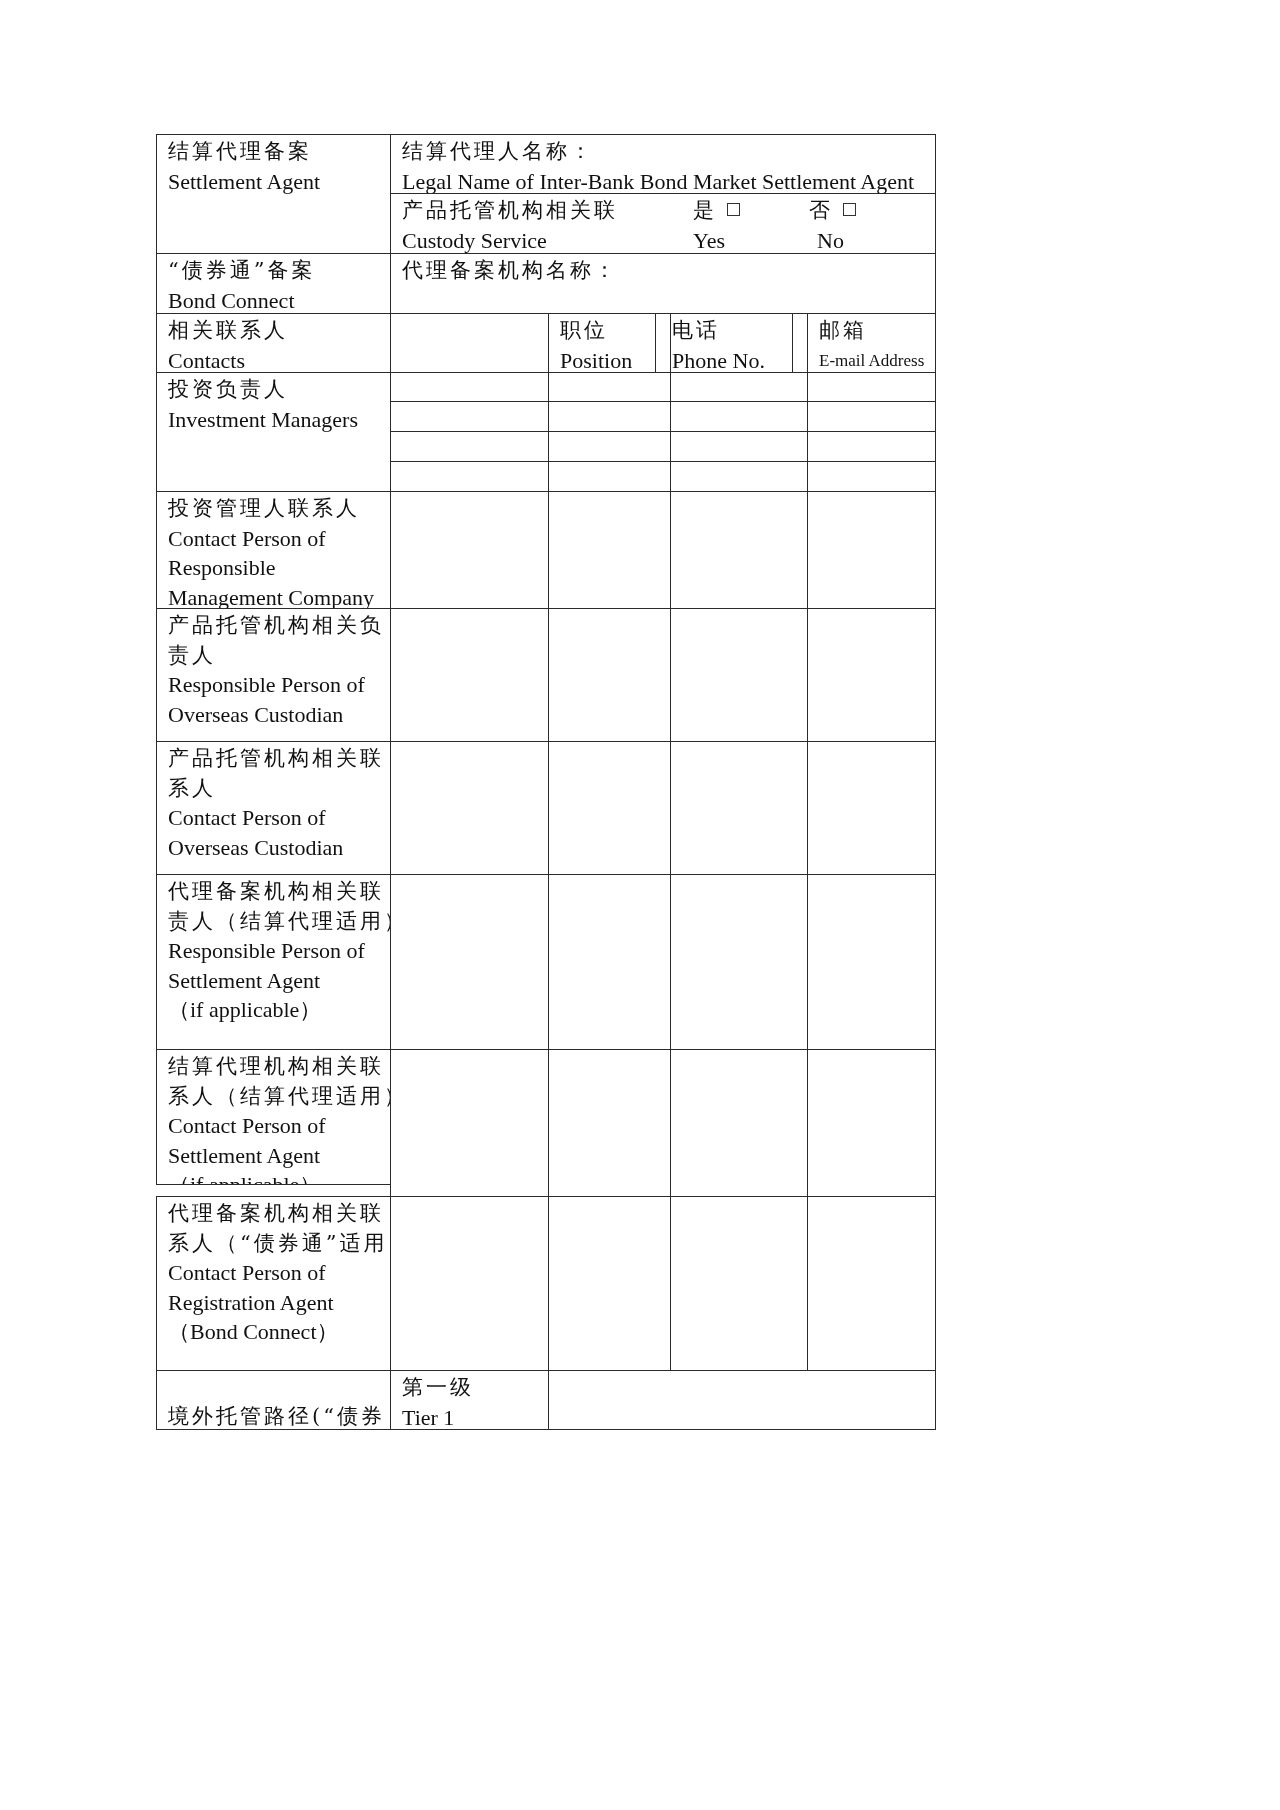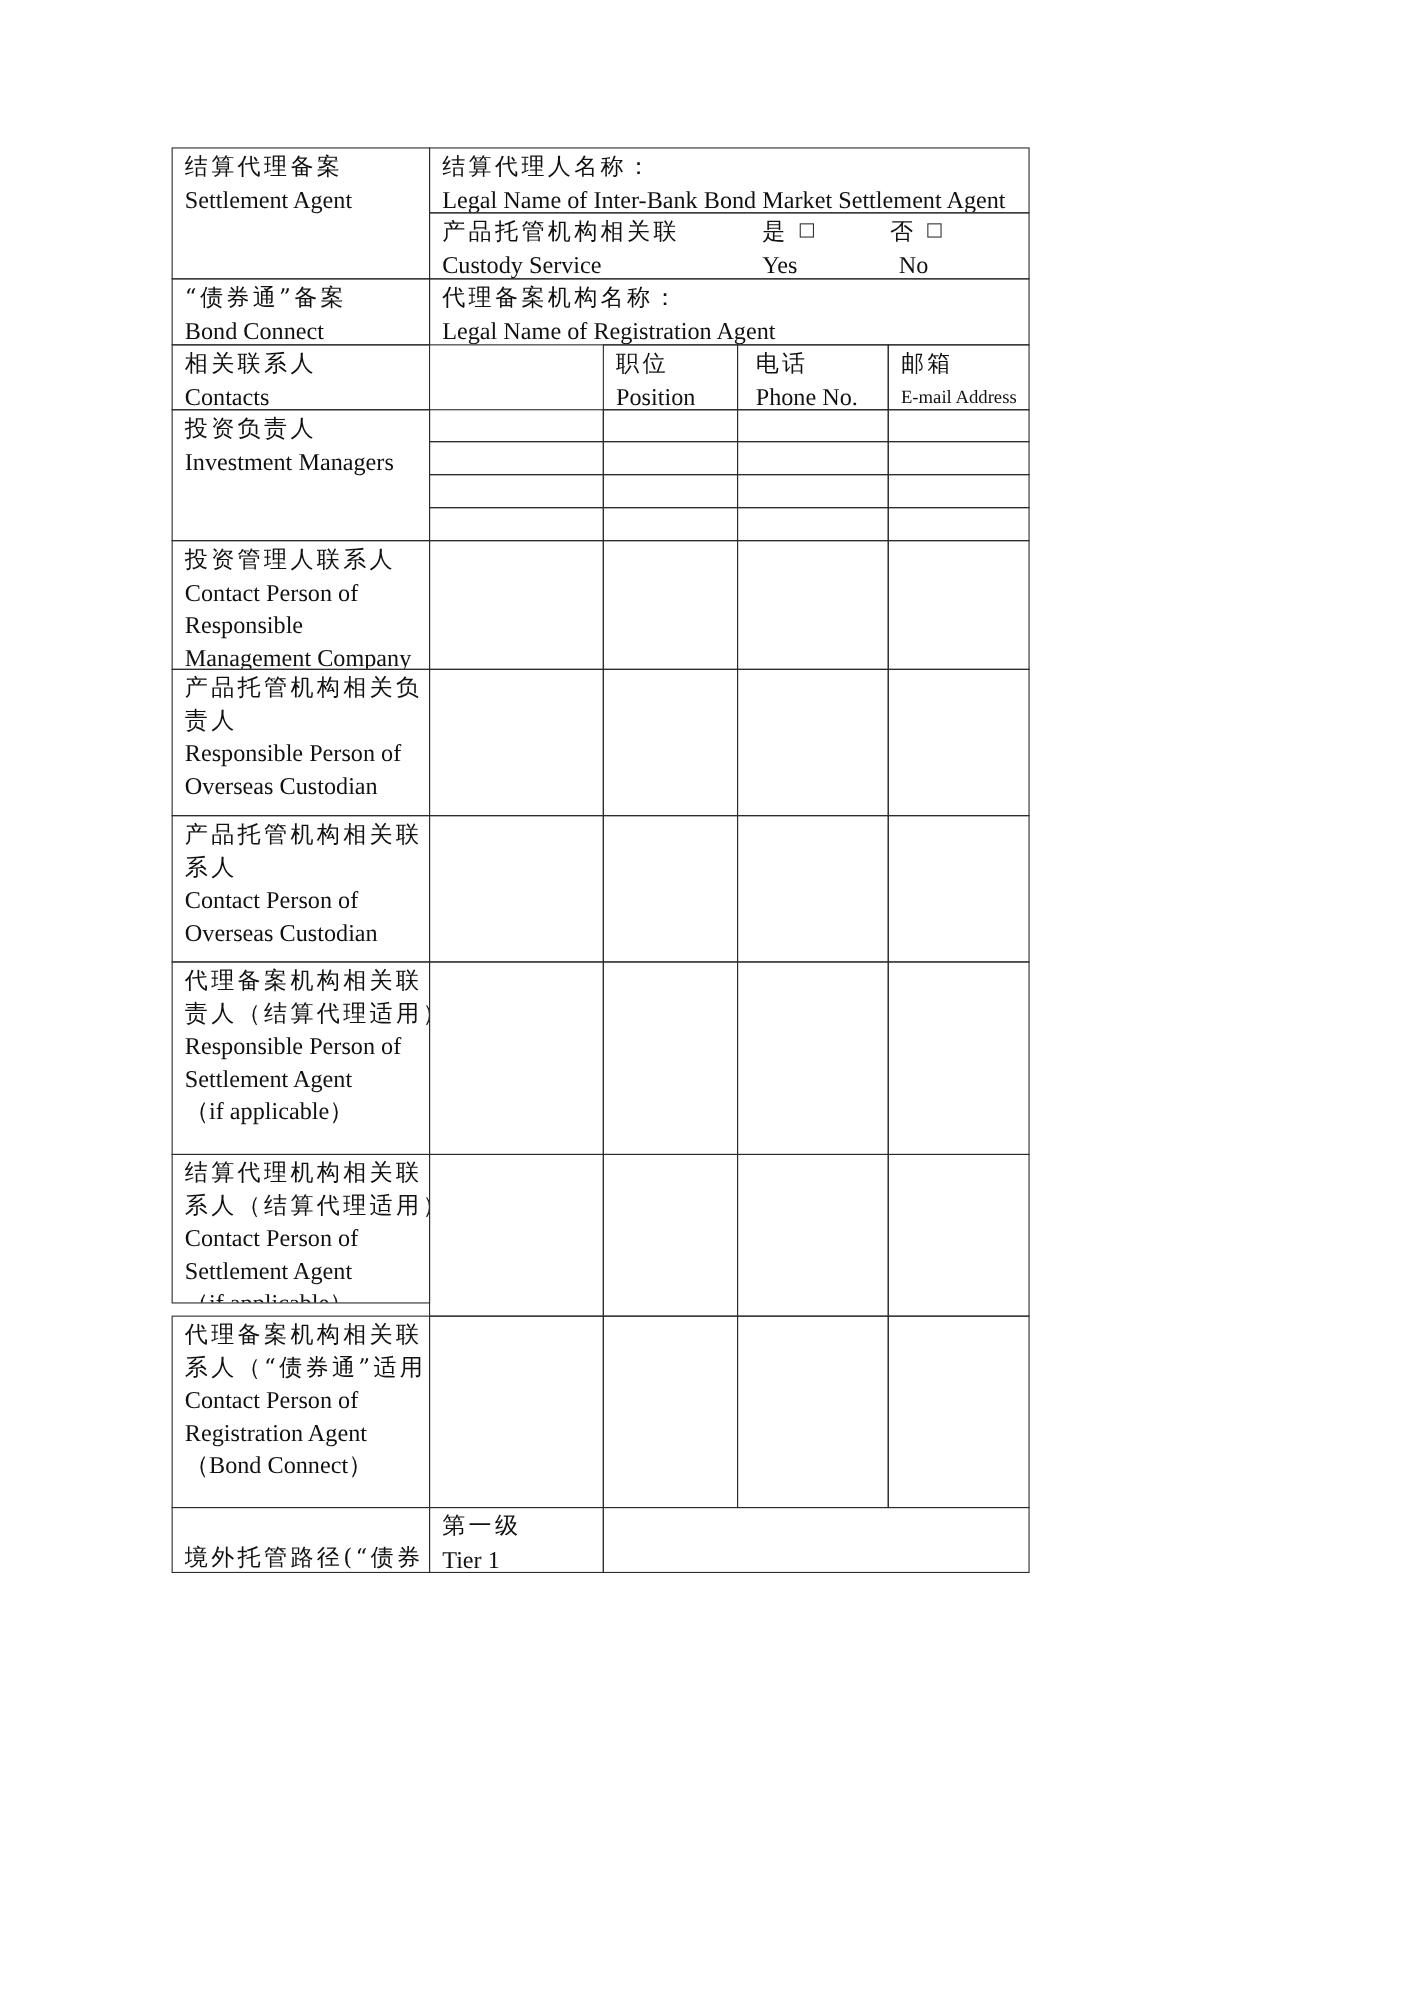--- a/index.html
+++ b/index.html
@@ -39,32 +39,31 @@
       <span class="line" style="padding-left:8px;">No</span>
     </div>
   </div>
 
   <div class="cell" style="left:157px;top:254px;width:235px;height:61px;">
     <span class="line cn">“债券通”备案</span>
     <span class="line">Bond Connect</span>
   </div>
   <div class="cell" style="left:391px;top:254px;width:546px;height:61px;">
     <span class="line cn">代理备案机构名称：</span>
-    <span class="line">Legal Name of Registration Agent</span>
   </div>
 
   <div class="cell" style="left:157px;top:314px;width:235px;height:60px;">
     <span class="line cn">相关联系人</span>
     <span class="line">Contacts</span>
   </div>
   <div class="cell" style="left:549px;top:314px;width:123px;height:60px;">
     <span class="line cn">职位</span>
     <span class="line">Position</span>
   </div>
-  <div class="cell" style="left:671px;top:314px;width:138px;height:60px;padding-left:16px;">
+  <div class="cell" style="left:656px;top:314px;width:138px;height:60px;padding-left:16px;">
     <span class="line cn">电话</span>
     <span class="line">Phone No.</span>
   </div>
   <div class="cell" style="left:808px;top:314px;width:129px;height:60px;">
     <span class="line cn">邮箱</span>
     <span class="line small">E-mail Address</span>
   </div>
 
   <div class="cell" style="left:157px;top:373px;width:235px;height:120px;">
     <span class="line cn">投资负责人</span>

